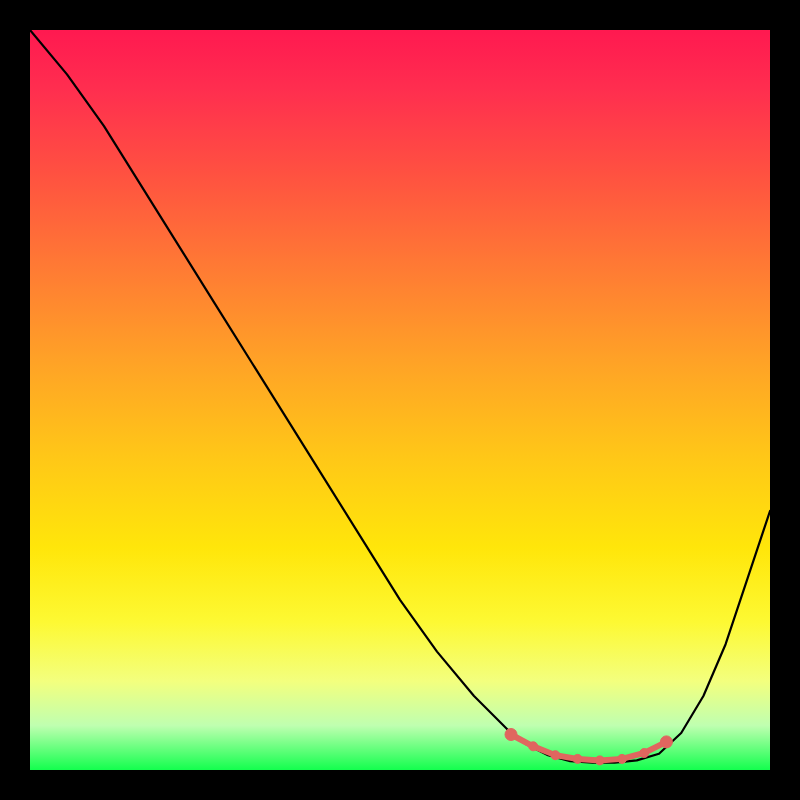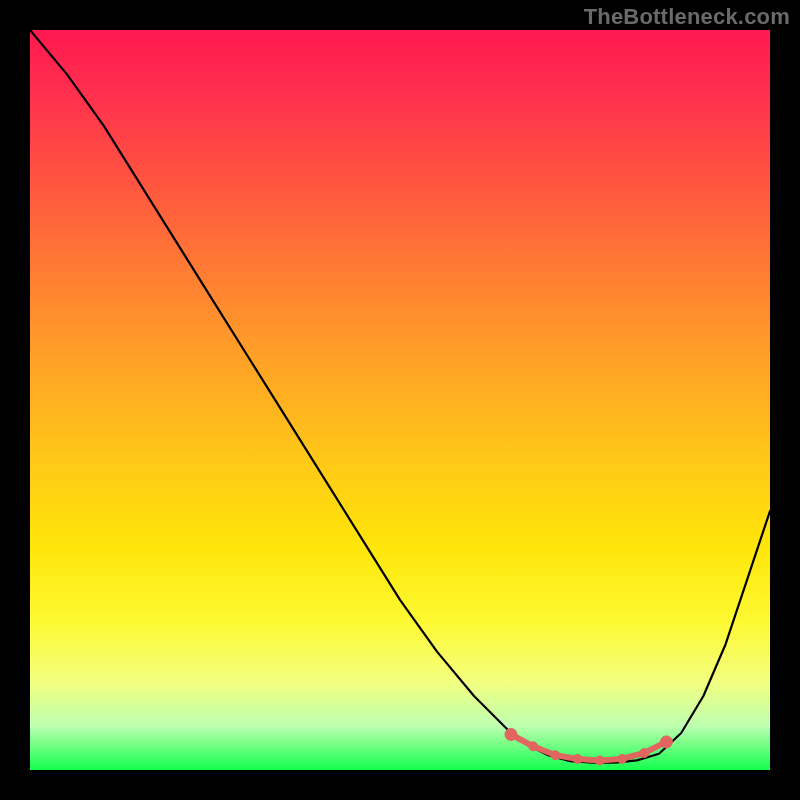--- a/index.html
+++ b/index.html
@@ -76,21 +76,20 @@
     stroke-width: 6;
     stroke-linecap: round;
     fill: none;
   }
 </style>
 </head>
 <body>
 
 <div class="frame">
 
-  <div class="attribution">TheBottleneck.com</div>
 
   <div class="plot-area">
     <div class="gradient-bg"></div>
     <svg class="overlay" viewBox="0 0 740 740" preserveAspectRatio="none">
       <path class="curve" d="M0.0 0.0 L37.0 44.4 L74.0 96.2 L111.0 155.4 L148.0 214.6 L185.0 273.8 L222.0 333.0 L259.0 392.2 L296.0 451.4 L333.0 510.6 L370.0 569.8 L407.0 621.6 L444.0 666.0 L481.0 703.0 L495.8 714.1 L518.0 725.2 L540.2 731.1 L562.4 732.6 L584.6 732.6 L606.8 730.4 L629.0 723.7 L651.2 703.0 L673.4 666.0 L695.6 614.2 L717.8 547.6 L740.0 481.0 "></path>
       <path class="highlight-line" d="M481.0 704.5 L503.2 716.3 L525.4 725.2 L547.6 728.9 L569.8 730.4 L592.0 728.9 L614.2 723.0 L636.4 711.9 "></path>
       <g class="highlight-dots-group">
           <circle cx="481.0" cy="704.5" r="6" class="highlight-dots"></circle>
           <circle cx="503.2" cy="716.3" r="4.5" class="highlight-dots"></circle>
           <circle cx="525.4" cy="725.2" r="4.5" class="highlight-dots"></circle>

